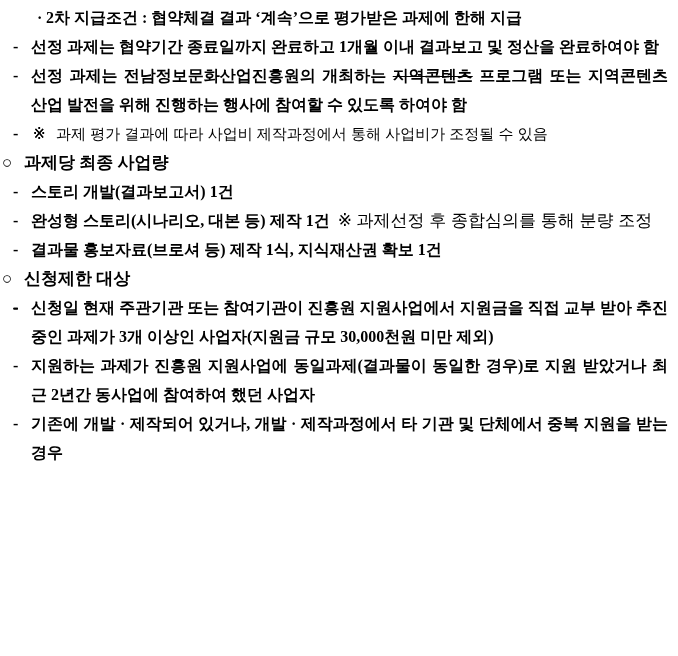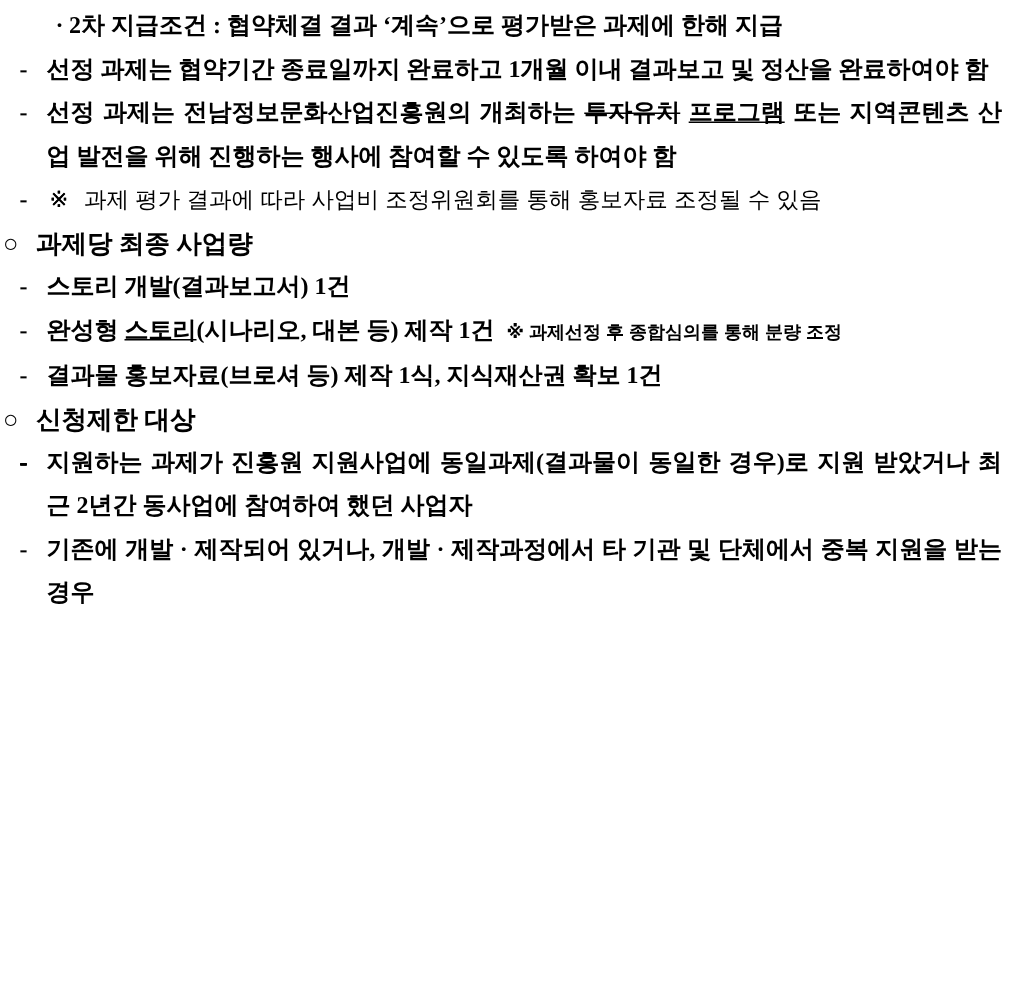--- a/index.html
+++ b/index.html
@@ -43,55 +43,55 @@
   }
   .i-note .mk { left: 33px; }
   
   .i-head {
     padding-left: 24px;
     font-size: 17px;
     font-weight: bold;
   }
   .i-head .mk { left: 2px; }
   .strike { text-decoration: line-through; }
-  .uline  { text-decoration: underline; }
+  .uline  { }
   .inline-note {
     font-family: "Liberation Sans", "DejaVu Sans", sans-serif;
-    font-size: 12px;
-    font-weight: bold;
+    font-size: 17px;
+    font-weight: normal;
     margin-left: 8px;
   }
 </style>
 </head>
 <body>
 
 <div class="doc">
 
   <div class="item i-dot">
     <span class="mk">·</span><span>2차 지급조건 : 협약체결 결과 ‘계속’으로 평가받은 과제에 한해 지급</span>
   </div>
 
   <div class="item i-dash">
     <span class="mk">-</span><span>선정 과제는 협약기간 종료일까지 완료하고 1개월 이내 결과보고 및 정산을 완료하여야 함</span>
   </div>
 
   <div class="item i-dash">
-    <span class="mk">-</span><span>선정 과제는 전남정보문화산업진흥원의 개최하는 </span><span class="strike">투자유치</span><span> </span><span class="uline">프로그램</span><span> 또는 지역콘텐츠 산업 발전을 위해 진행하는 행사에 참여할 수 있도록 하여야 함</span>
+    <span class="mk">-</span><span>선정 과제는 전남정보문화산업진흥원의 개최하는 </span><span class="strike">지역콘텐츠</span><span> </span><span class="uline">프로그램</span><span> 또는 지역콘텐츠 산업 발전을 위해 진행하는 행사에 참여할 수 있도록 하여야 함</span>
   </div>
 
   <div class="item i-dash">
     <span class="mk">-</span>
   </div>
 
   <div class="item i-note">
     <span class="mk">※</span>
   </div>
 
   <div class="item i-note">
-    <span class="mk">※</span><span>과제 평가 결과에 따라 사업비 조정위원회를 통해 홍보자료 조정될 수 있음</span>
+    <span class="mk">※</span><span>과제 평가 결과에 따라 사업비 제작과정에서 통해 사업비가 조정될 수 있음</span>
   </div>
 
   <div class="item i-head">
     <span class="mk">○</span><span>과제당 최종 사업량</span>
   </div>
 
   <div class="item i-dash">
     <span class="mk">-</span><span>스토리 개발(결과보고서) 1건</span>
   </div>
 
@@ -113,21 +113,21 @@
 
   <div class="item i-dash">
     <span class="mk">-</span>
   </div>
 
   <div class="item i-dash">
     <span class="mk">-</span>
   </div>
 
   <div class="item i-dash">
-    <span class="mk">-</span>
+    <span class="mk">-</span><span>신청일 현재 주관기관 또는 참여기관이 진흥원 지원사업에서 지원금을 직접 교부 받아 추진 중인 과제가 3개 이상인 사업자(지원금 규모 30,000천원 미만 제외)</span>
   </div>
 
   <div class="item i-dash">
     <span class="mk">-</span><span>지원하는 과제가 진흥원 지원사업에 동일과제(결과물이 동일한 경우)로 지원 받았거나 최근 2년간 동사업에 참여하여 했던 사업자</span>
   </div>
 
   <div class="item i-dash">
     <span class="mk">-</span><span>기존에 개발 · 제작되어 있거나, 개발 · 제작과정에서 타 기관 및 단체에서 중복 지원을 받는 경우</span>
   </div>
 

